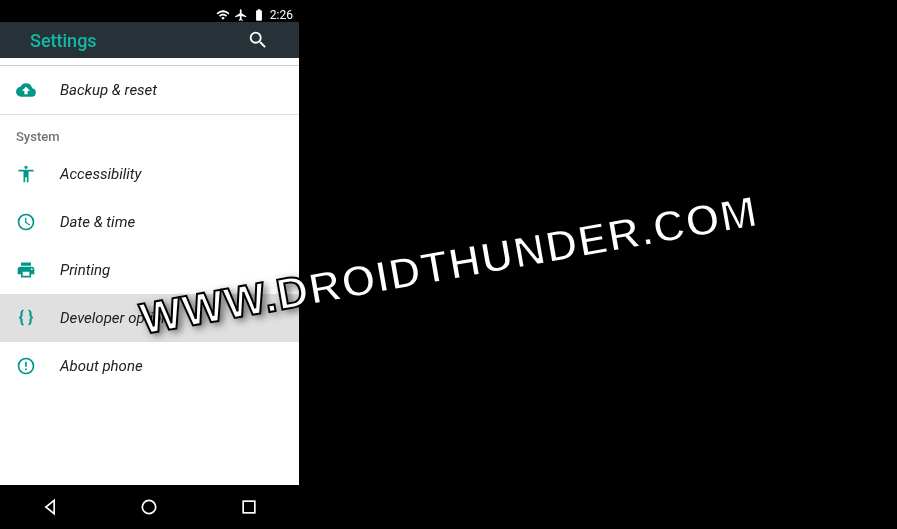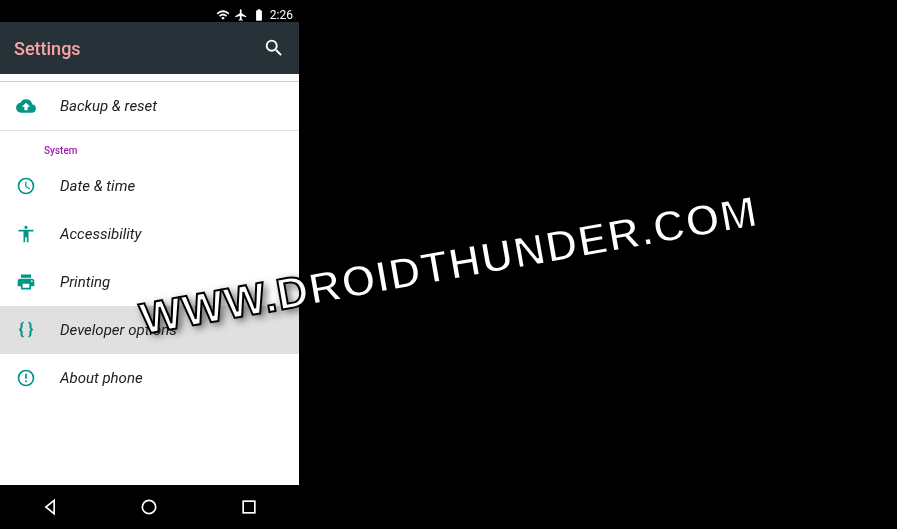--- a/index.html
+++ b/index.html
@@ -1,24 +1,24 @@
 <!DOCTYPE html>
 <html><head>
 <meta charset="utf-8">
 <style>
 * { box-sizing: border-box; margin: 0; padding: 0; }
 body { font-family: Roboto, Arial, sans-serif; background: #000; width: 897px; height: 529px; display: flex; }
 .phone { width: 299px; height: 529px; background: #fff; position: relative; overflow: hidden; display: flex; flex-direction: column; }
 .statusbar { height: 22px; background: #000; color: #fff; display: flex; justify-content: flex-end; align-items: flex-end; padding: 0 6px; font-size: 12px; gap: 4px; }
 .statusbar svg { width: 14px; height: 14px; fill: #fff; }
-.appbar { background: #263238; color: #fca5a5; height: 52px; display: flex; align-items: center; padding: 0 14px; gap: 20px; }
+.appbar { background: #263238; color: #14b8a6; height: 36px; display: flex; align-items: center; padding: 0 30px; gap: 20px; }
 .appbar .title { font-size: 18px; font-weight: 500; flex: 1; }
 .appbar svg { width: 22px; height: 22px; fill: #fff; }
 .content { flex: 1; overflow: hidden; background: #fff; }
-.section-hdr { color: #a21caf; font-size: 10px; font-weight: 500; padding: 14px 16px 6px; margin-left: 28px; }
+.section-hdr { color: #737373; font-size: 13px; font-weight: 500; padding: 14px 16px 6px; }
 .row { display: flex; align-items: center; padding: 14px 16px; gap: 24px; border-bottom: 0; min-height: 48px; }
 .row .icon { width: 20px; height: 20px; fill: #009688; flex-shrink: 0; }
 .row .text { flex: 1; display: flex; flex-direction: column; gap: 2px; font-style: italic; }
 .row .primary { font-size: 15px; color: #212121; }
 .row.sel { background: #e0e0e0; }
 .navbar { height: 44px; background: #000; display: flex; justify-content: space-around; align-items: center; }
 .navbar svg { width: 20px; height: 20px; fill: #fff; }
 .divider { height: 1px; background: #e0e0e0; margin: 0; }
 .top-divider { height: 8px; background: #fff; border-bottom: 1px solid #ccc; box-shadow: 0 2px 2px rgba(0,0,0,.1); }
 
@@ -56,32 +56,32 @@
             <path d="M19.35 10.04A7.49 7.49 0 0012 4a7.5 7.5 0 00-6.65 4.04A6 6 0 006 20h13a5 5 0 00.35-9.96zM14 13v4h-4v-4H7l5-5 5 5h-3z"></path>
           </svg>
       <div class="text">
             <span class="primary">Backup &amp; reset</span>
           </div>
     </div>
     <div class="divider"></div>
     <div class="section-hdr">System</div>
     <div class="row">
       <svg class="icon" viewBox="0 0 24 24">
+            <path d="M12 2a2 2 0 110 4 2 2 0 010-4zm9 7h-6v13h-2v-6h-2v6H9V9H3V7h18v2z"></path>
+          </svg>
+      <div class="text">
+            <span class="primary">Accessibility</span>
+          </div>
+    </div>
+    <div class="row">
+      <svg class="icon" viewBox="0 0 24 24">
             <path d="M12 2a10 10 0 100 20 10 10 0 000-20zm0 18a8 8 0 110-16 8 8 0 010 16zm.5-13H11v6l5.25 3.15.75-1.23-4.5-2.67V7z"></path>
           </svg>
       <div class="text">
             <span class="primary">Date &amp; time</span>
-          </div>
-    </div>
-    <div class="row">
-      <svg class="icon" viewBox="0 0 24 24">
-            <path d="M12 2a2 2 0 110 4 2 2 0 010-4zm9 7h-6v13h-2v-6h-2v6H9V9H3V7h18v2z"></path>
-          </svg>
-      <div class="text">
-            <span class="primary">Accessibility</span>
           </div>
     </div>
     <div class="row">
       <svg class="icon" viewBox="0 0 24 24">
             <path d="M19 8H5a3 3 0 00-3 3v6h4v4h12v-4h4v-6a3 3 0 00-3-3zm-3 11H8v-5h8v5zm3-7a1 1 0 110-2 1 1 0 010 2zm-1-9H6v4h12V3z"></path>
           </svg>
       <div class="text">
             <span class="primary">Printing</span>
           </div>
     </div>

